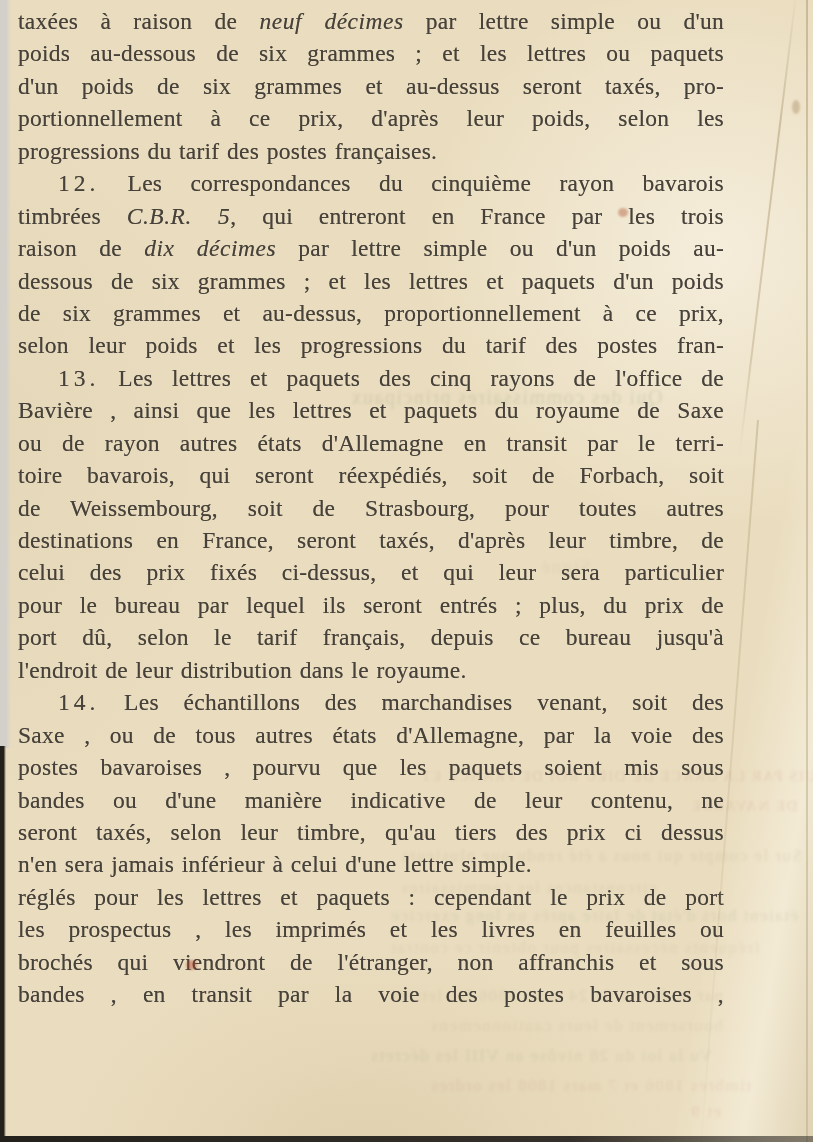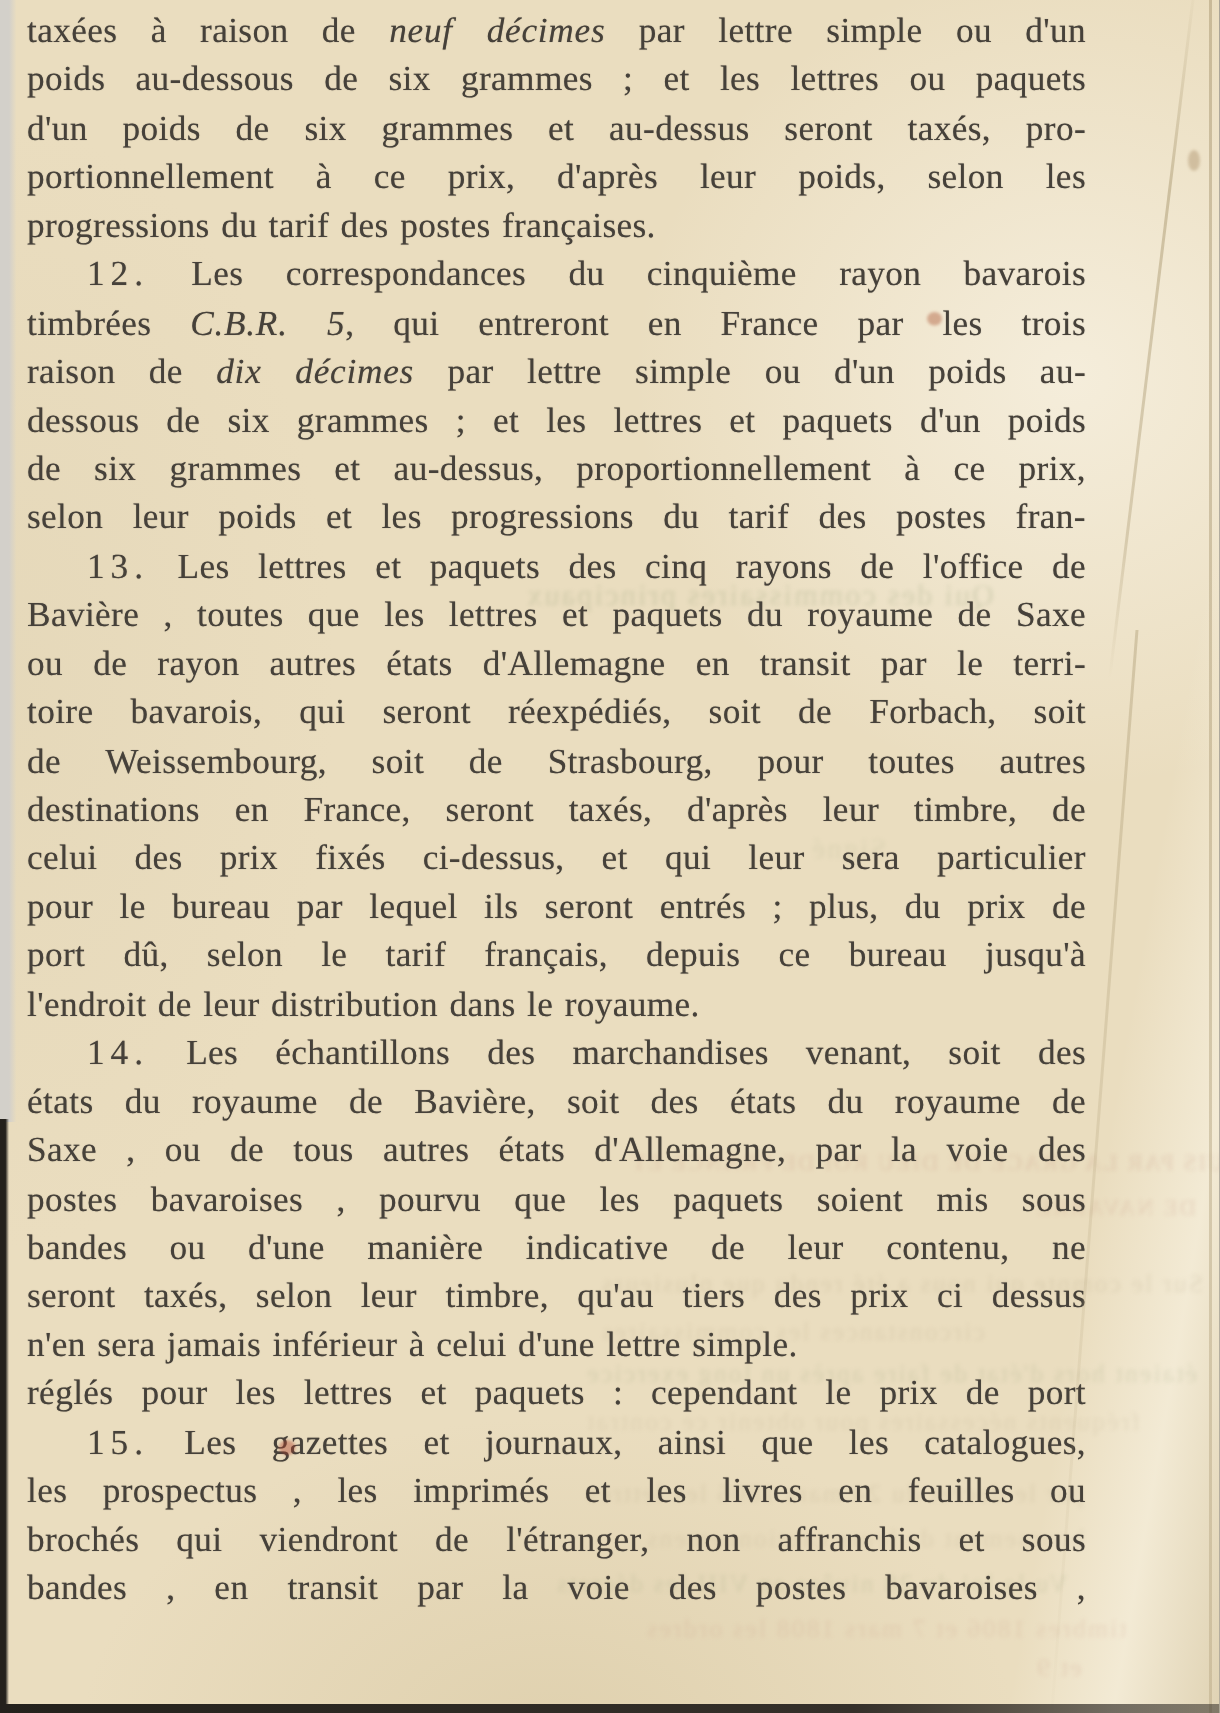--- a/index.html
+++ b/index.html
@@ -97,38 +97,36 @@
       <div class="line">d'un poids de six grammes et au-dessus seront taxés, pro-</div>
       <div class="line">portionnellement à ce prix, d'après leur poids, selon les</div>
       <div class="line end">progressions du tarif des postes françaises.</div>
       <div class="line indent"><span class="pnum">12.</span> Les correspondances du cinquième rayon bavarois</div>
       <div class="line">timbrées <i>C.B.R. 5</i>, qui entreront en France par les trois</div>
       <div class="line">raison de <i>dix décimes</i> par lettre simple ou d'un poids au-</div>
       <div class="line">dessous de six grammes ; et les lettres et paquets d'un poids</div>
       <div class="line">de six grammes et au-dessus, proportionnellement à ce prix,</div>
       <div class="line">selon leur poids et les progressions du tarif des postes fran-</div>
       <div class="line indent"><span class="pnum">13.</span> Les lettres et paquets des cinq rayons de l'office de</div>
-      <div class="line">Bavière , toutes que les lettres et paquets du royaume de Saxe</div>
+      <div class="line">Bavière , ainsi que les lettres et paquets du royaume de Saxe</div>
       <div class="line">ou de rayon autres états d'Allemagne en transit par le terri-</div>
       <div class="line">toire bavarois, qui seront réexpédiés, soit de Forbach, soit</div>
       <div class="line">de Weissembourg, soit de Strasbourg, pour toutes autres</div>
       <div class="line">destinations en France, seront taxés, d'après leur timbre, de</div>
       <div class="line">celui des prix fixés ci-dessus, et qui leur sera particulier</div>
       <div class="line">pour le bureau par lequel ils seront entrés ; plus, du prix de</div>
       <div class="line">port dû, selon le tarif français, depuis ce bureau jusqu'à</div>
       <div class="line end">l'endroit de leur distribution dans le royaume.</div>
       <div class="line indent"><span class="pnum">14.</span> Les échantillons des marchandises venant, soit des</div>
-      <div class="line">états du royaume de Bavière, soit des états du royaume de</div>
       <div class="line">Saxe , ou de tous autres états d'Allemagne, par la voie des</div>
       <div class="line">postes bavaroises , pourvu que les paquets soient mis sous</div>
       <div class="line">bandes ou d'une manière indicative de leur contenu, ne</div>
       <div class="line">seront taxés, selon leur timbre, qu'au tiers des prix ci dessus</div>
       <div class="line end">n'en sera jamais inférieur à celui d'une lettre simple.</div>
       <div class="line">réglés pour les lettres et paquets : cependant le prix de port</div>
-      <div class="line indent"><span class="pnum">15.</span> Les gazettes et journaux, ainsi que les catalogues,</div>
       <div class="line">les prospectus , les imprimés et les livres en feuilles ou</div>
       <div class="line">brochés qui viendront de l'étranger, non affranchis et sous</div>
       <div class="line">bandes , en transit par la voie des postes bavaroises ,</div>
     </div>
   <div id="stain-layer">
       <div class="stain" style="top: 208px; left: 618px; width: 10px; height: 9px; background: rgb(168, 78, 44); opacity: 0.4;"></div>
       <div class="stain" style="top: 960px; left: 186px; width: 11px; height: 10px; background: rgb(176, 64, 42); opacity: 0.42;"></div>
       <div class="stain" style="top: 100px; left: 792px; width: 8px; height: 14px; background: rgb(154, 122, 80); opacity: 0.35;"></div>
     </div>
   <div class="crease crease-a"></div>

